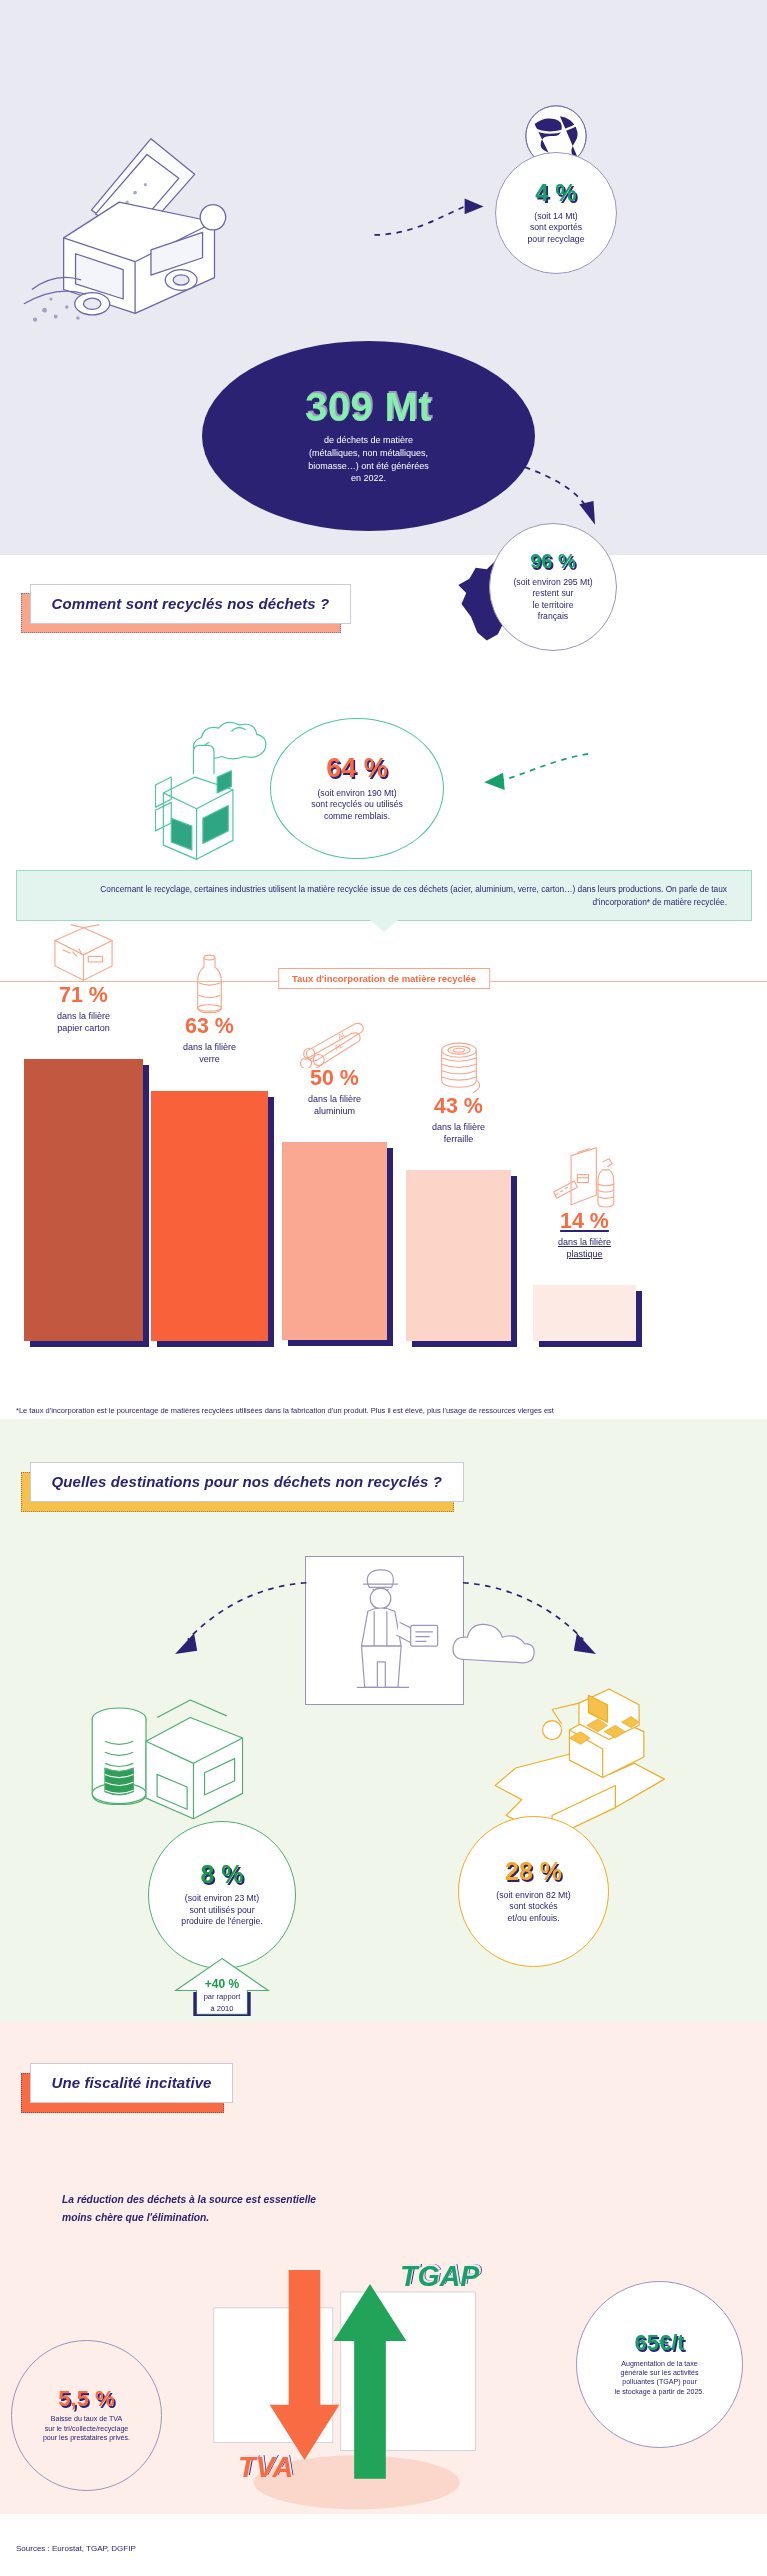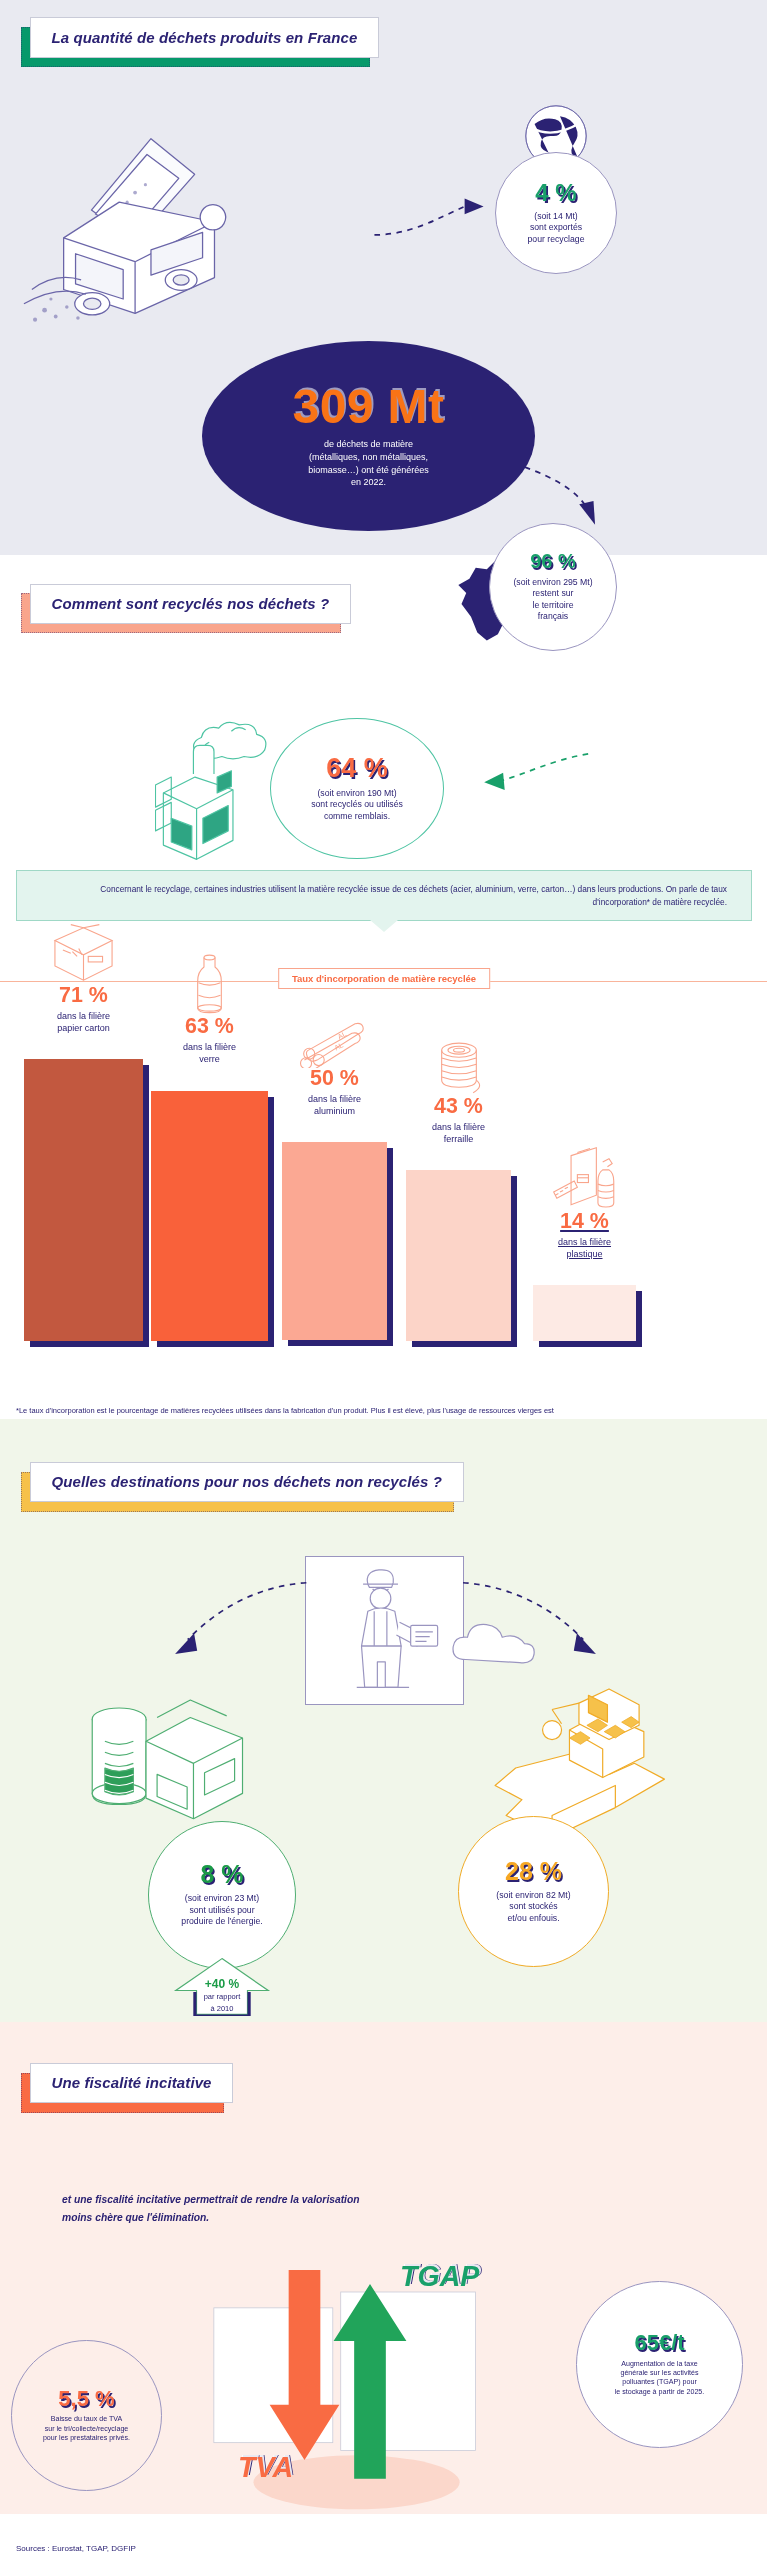--- a/index.html
+++ b/index.html
@@ -55,21 +55,21 @@
   .bubble .sub { font-size:8.7px; line-height:1.32; color:#2b2273; margin-top:5.6px;}
 
   
   #ellipse309 {
     position:absolute; left:202px; top:341px;
     width:333px; height:190px; border-radius:50%;
     background:#2b2273; display:flex; flex-direction:column;
     align-items:center; justify-content:center; text-align:center;
   }
   #ellipse309 .num {
-    font-size:48px; font-weight:bold; color:#f97316;
+    font-size:40px; font-weight:bold; color:#86efac;
     letter-spacing:0.4px; line-height:1;
     text-shadow: 1.6px -1.6px 0 rgba(255,255,255,.55);
   }
   #ellipse309 .desc { color:#fff; font-size:9px; line-height:1.42; margin-top:7.1px; }
 
   #b4 { left:495px; top:152px; width:122px; height:122px; border:0.8px solid #9a95c0; }
   #b4 .big { font-size:24px; color:#19a06a; }
 
   #b96 { left:489px; top:523px; width:128px; height:128px; border:0.8px solid #9a95c0; }
   #b96 .big { font-size:20px; color:#19a06a; }
@@ -163,24 +163,20 @@
   }
 
   svg { display:block; }
   .abs { position:absolute; }
 </style>
 </head>
 <body>
 
 <div class="sec" id="sec1">
 
-  <div class="plate green" style="left:30px; top:17.4px;">
-    <div class="shadow"></div>
-    <div class="card">La quantité de déchets produits en France</div>
-  </div>
 
   <svg class="abs" style="left:16px; top:91px;" width="262" height="262" viewBox="0 0 330 330">
     <g fill="none" stroke="#6a65a8" stroke-width="1.6" stroke-linejoin="round">
       <path d="M95 150 L170 60 L225 105 L150 190 Z" fill="#fafbfd"></path>
       <path d="M100 155 L165 80 L205 110 L145 180 Z" fill="#ffffff"></path>
       <path d="M60 185 L130 140 L250 165 L250 235 L150 280 L60 250 Z" fill="#ffffff"></path>
       <path d="M60 185 L150 215 L150 280"></path>
       <path d="M150 215 L250 165"></path>
       <path d="M75 205 L135 225 L135 262 L75 243 Z" fill="#f4f5fa"></path>
       <path d="M170 200 L235 178 L235 210 L170 232 Z" fill="#f4f5fa"></path>
@@ -522,21 +518,21 @@
 <div class="catlabel" id="lbl-elim">Élimination</div>
 
 <div class="sec" id="sec4">
   <div class="plate orange" style="left:30px; top:41px;">
     <div class="shadow"></div>
     <div class="card">Une fiscalité incitative</div>
   </div>
 </div>
 
 <div id="fisctext">
-  <div>et une fiscalité incitative permettrait de rendre la valorisation</div>
+  <div>La réduction des déchets à la source est essentielle</div>
   <div>moins chère que l'élimination.</div>
 </div>
 
 <svg class="abs" style="left:198px; top:2284px;" width="333" height="238" viewBox="0 0 420 300">
   <rect x="20" y="30" width="150" height="170" fill="#fff" stroke="#c9cbd8" stroke-width="1"></rect>
   <rect x="180" y="10" width="170" height="200" fill="#fff" stroke="#c9cbd8" stroke-width="1"></rect>
   <ellipse cx="200" cy="250" rx="130" ry="34" fill="#fbd7cb"></ellipse>
 </svg>
 
 <svg class="abs" style="left:268px; top:2270px;" width="73" height="198" viewBox="0 0 92 250">

